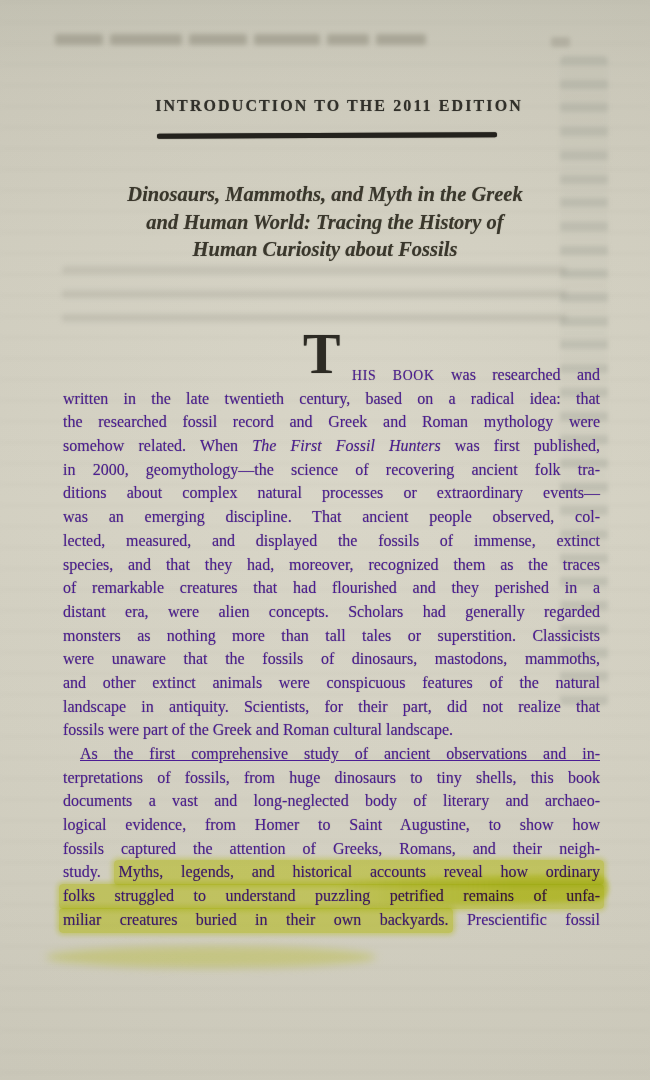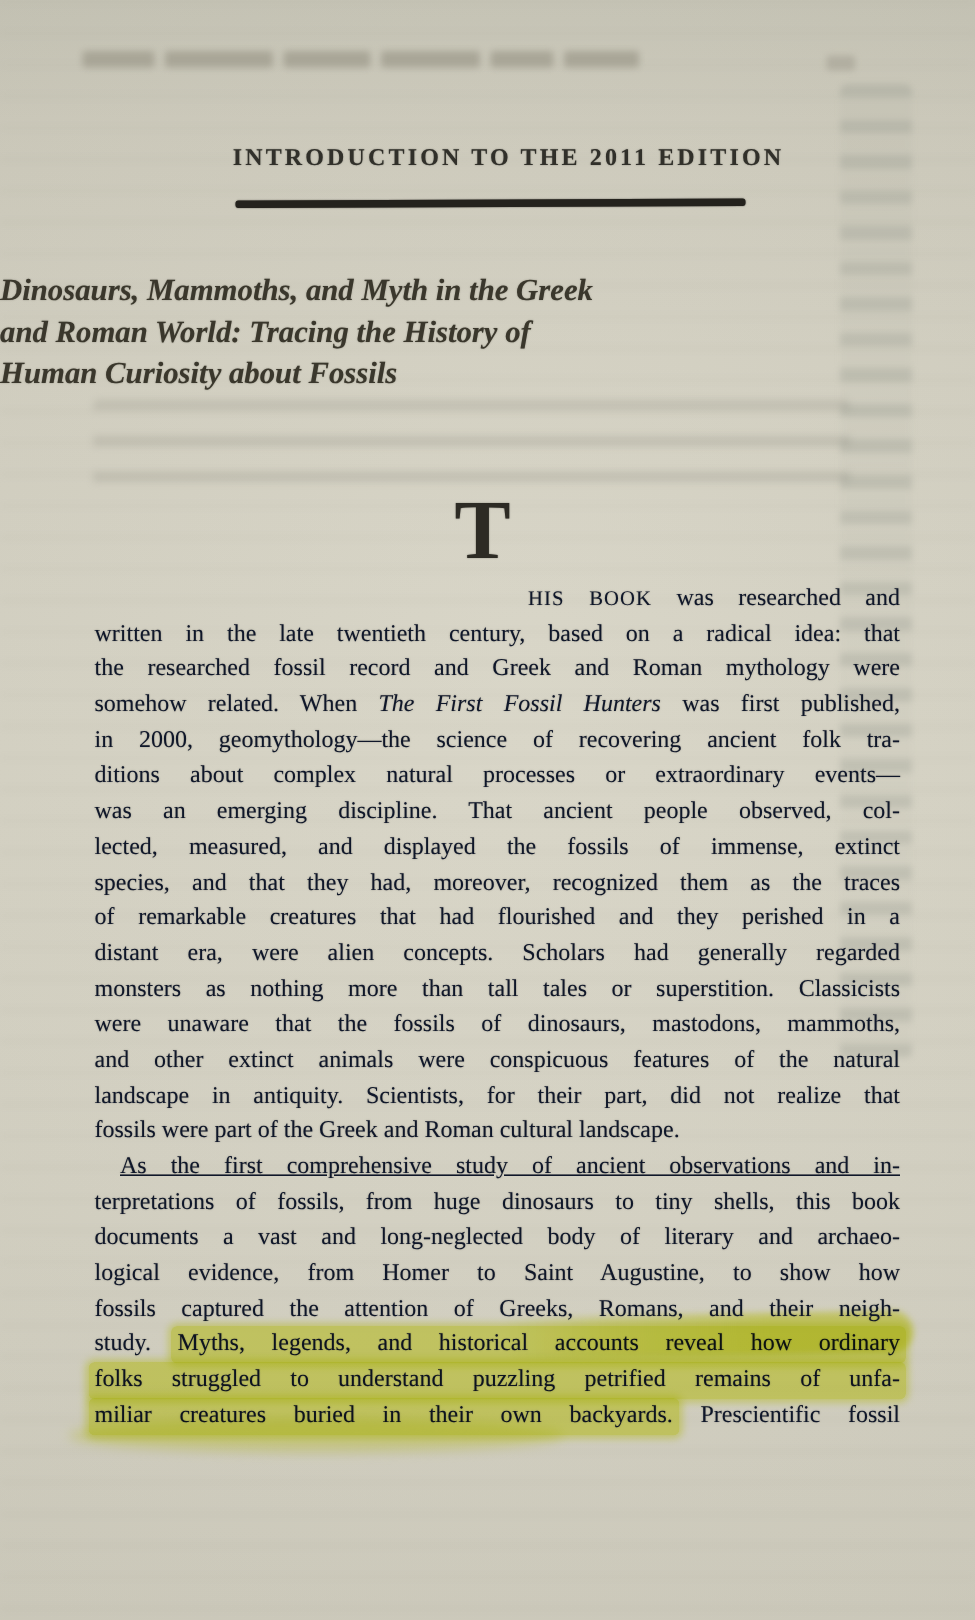--- a/index.html
+++ b/index.html
@@ -41,34 +41,33 @@
 
   
   .kicker{
     position:absolute;top:97px;left:0;width:100%;text-align:center;
     font-size:16px;font-weight:700;letter-spacing:2.1px;color:#31302a;
     text-shadow:0 0 1px rgba(49,48,42,0.55);white-space:nowrap;padding-left:14px;
   }
   .rule{position:absolute;top:133px;left:157px;width:340px;height:5px;background:#24221d;border-radius:2px;
     box-shadow:0 0 1px rgba(30,28,24,.8);transform:rotate(-0.25deg);}
   .title{
-    position:absolute;top:181px;left:0;width:100%;
+    position:absolute;top:181px;left:0;width:100%;text-align:center;
     font-size:20.5px;line-height:27.5px;font-style:italic;font-weight:700;
     color:#3a372c;text-shadow:0 0 1px rgba(58,55,44,0.5);
   }
   .dropcap{
     position:absolute;left:303px;top:329px;
     font-size:56px;line-height:50px;font-weight:700;color:#2d2b24;
     text-shadow:0 0 1px rgba(45,43,36,0.6);
   }
   .bodycol{
     position:absolute;left:63px;top:363px;width:537px;
-    font-size:16px;line-height:23.7px;color:#0f172a;
+    font-size:16px;line-height:23.7px;color:#4c1d95;
     text-shadow:0 0 1px rgba(59,56,47,0.5);
-    margin-top:24px;
   }
   .line{height:23.7px;text-align:justify;text-align-last:justify;overflow:visible;}
   .line.first{padding-left:289px;}
   .line.indent{padding-left:17px;text-decoration:underline;}
   .line.parend{text-align-last:left;}
   .sc{font-size:13.8px;letter-spacing:0.7px;}
   .i{font-style:italic;}
   .hl{
     background:rgba(231,238,100,0.82);
     box-shadow:0 0 5px 2px rgba(231,238,100,0.65);
@@ -104,21 +103,21 @@
   </div>
   <div class="ghost-folio"></div>
   <div class="ghost-mid"></div>
   <div class="ghost-col"></div>
 
   <div class="kicker">INTRODUCTION TO THE 2011 EDITION</div>
   <div class="rule"></div>
 
   <div class="title">
     <div>Dinosaurs, Mammoths, and Myth in the Greek</div>
-    <div>and Roman World: Tracing the History of</div>
+    <div>and Human World: Tracing the History of</div>
     <div>Human Curiosity about Fossils</div>
   </div>
 
   <div class="dropcap">T</div>
 
   <div class="swash swash-neigh"></div>
   <div class="swash swash-dip"></div>
 
   <div class="bodycol">
     <div id="body-lines">

